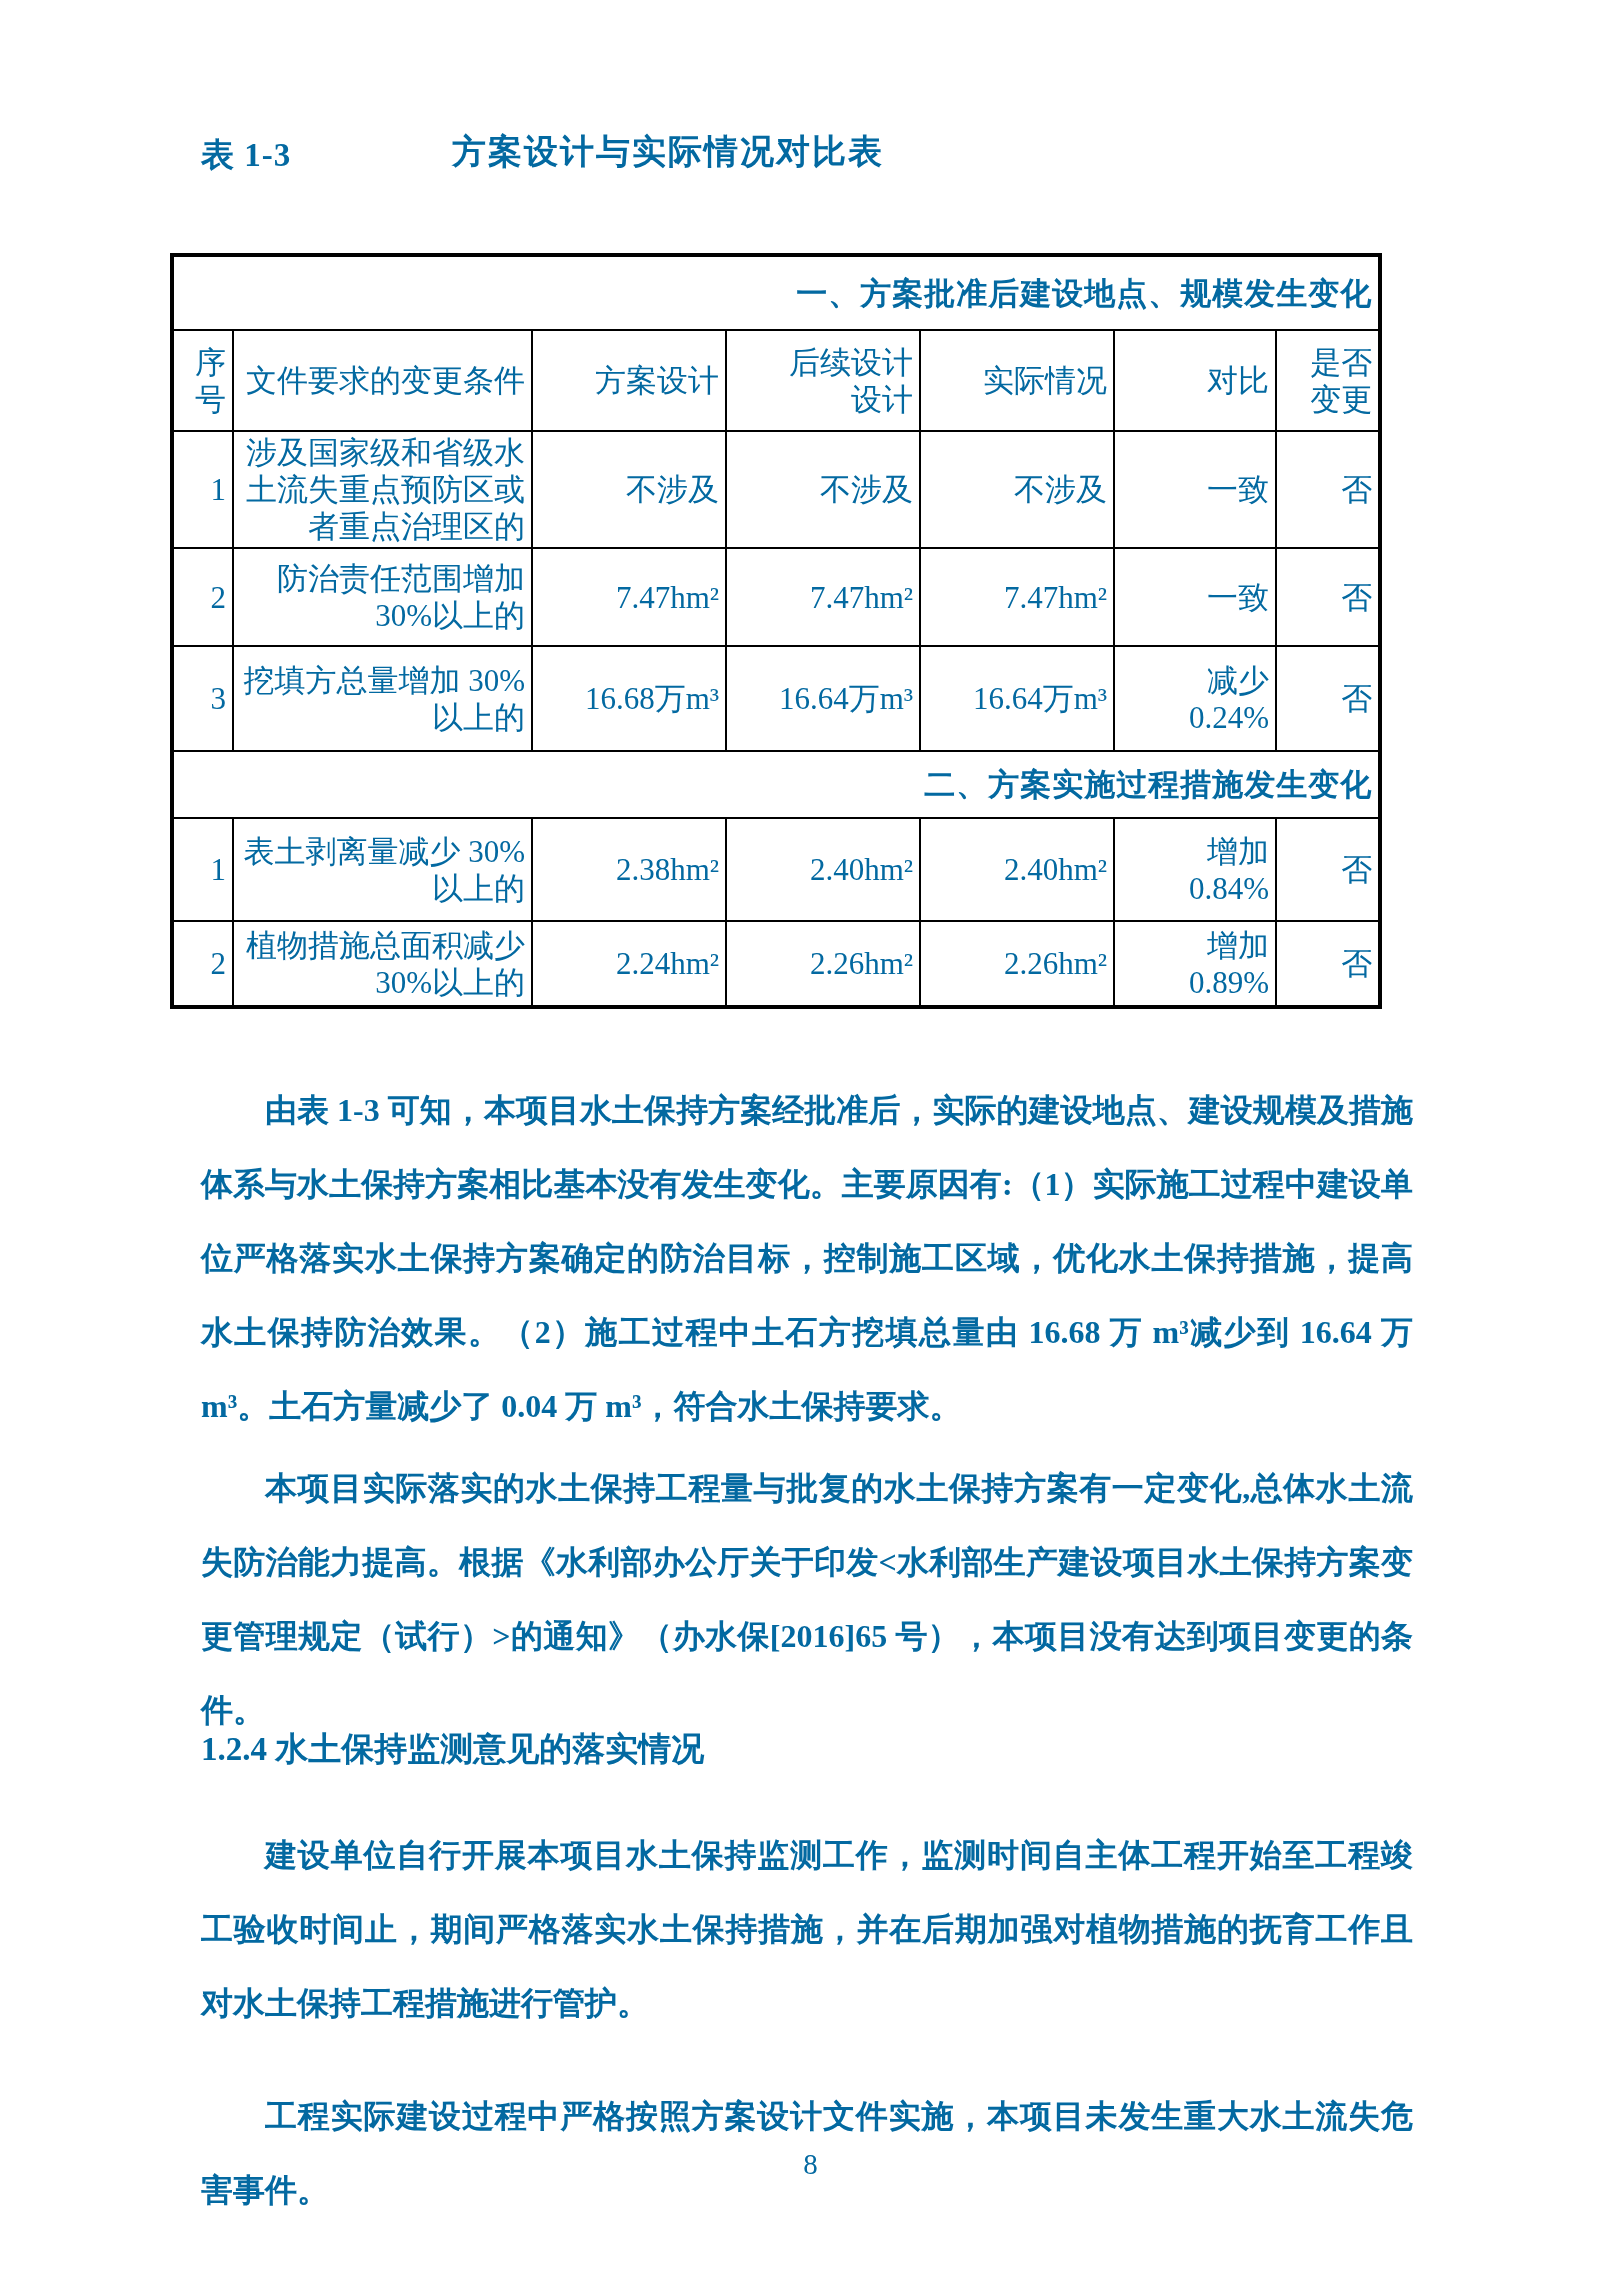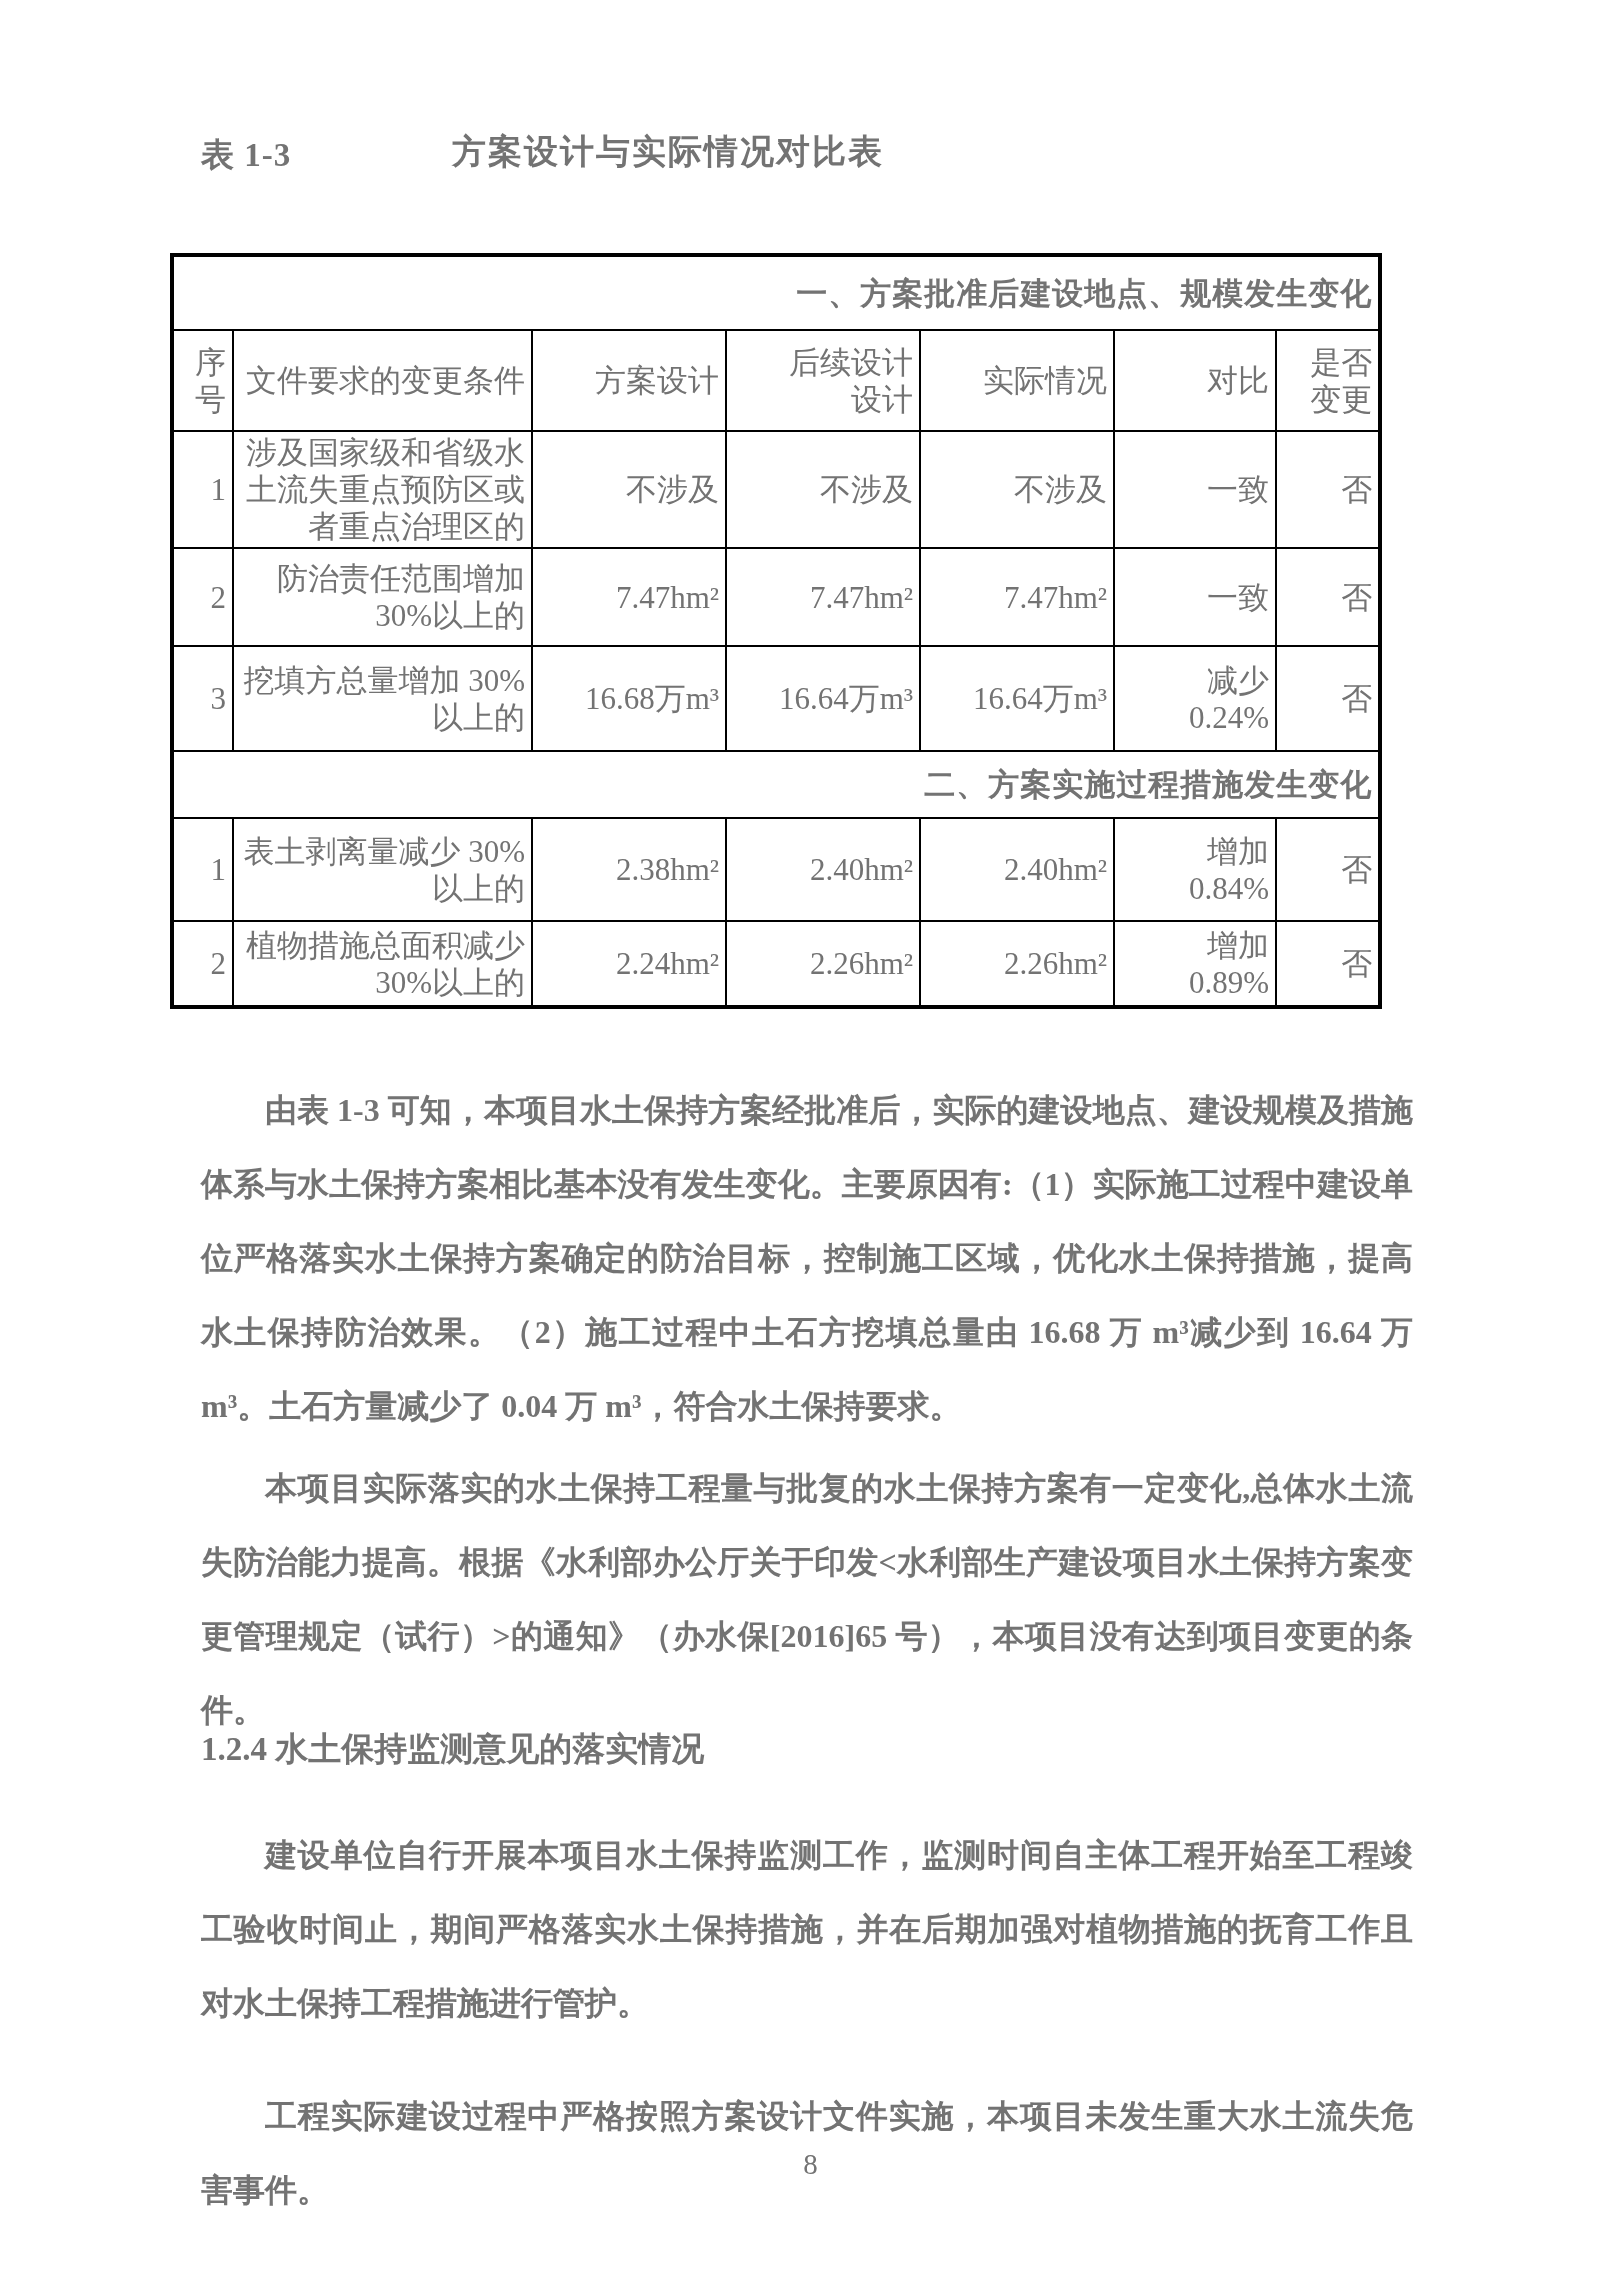--- a/index.html
+++ b/index.html
@@ -1,21 +1,21 @@
 <!DOCTYPE html>
 <html><head>
 <meta charset="utf-8">
 <style>
   html,body{margin:0;padding:0;background:#888;}
   .sheet{
     position:relative;
     width:1621px;height:2293px;
     background:#ffffff;
     font-family:"Liberation Serif","DejaVu Serif",serif;
-    color:#737373;
+    color:#0369a1;
     overflow:hidden;
   }
   .caption-label{
     position:absolute;left:201px;top:133px;
     font-size:33px;font-weight:bold;letter-spacing:1px;
   }
   .caption-title{
     position:absolute;left:452px;top:129px;
     font-size:34px;font-weight:bold;letter-spacing:2px;
   }

